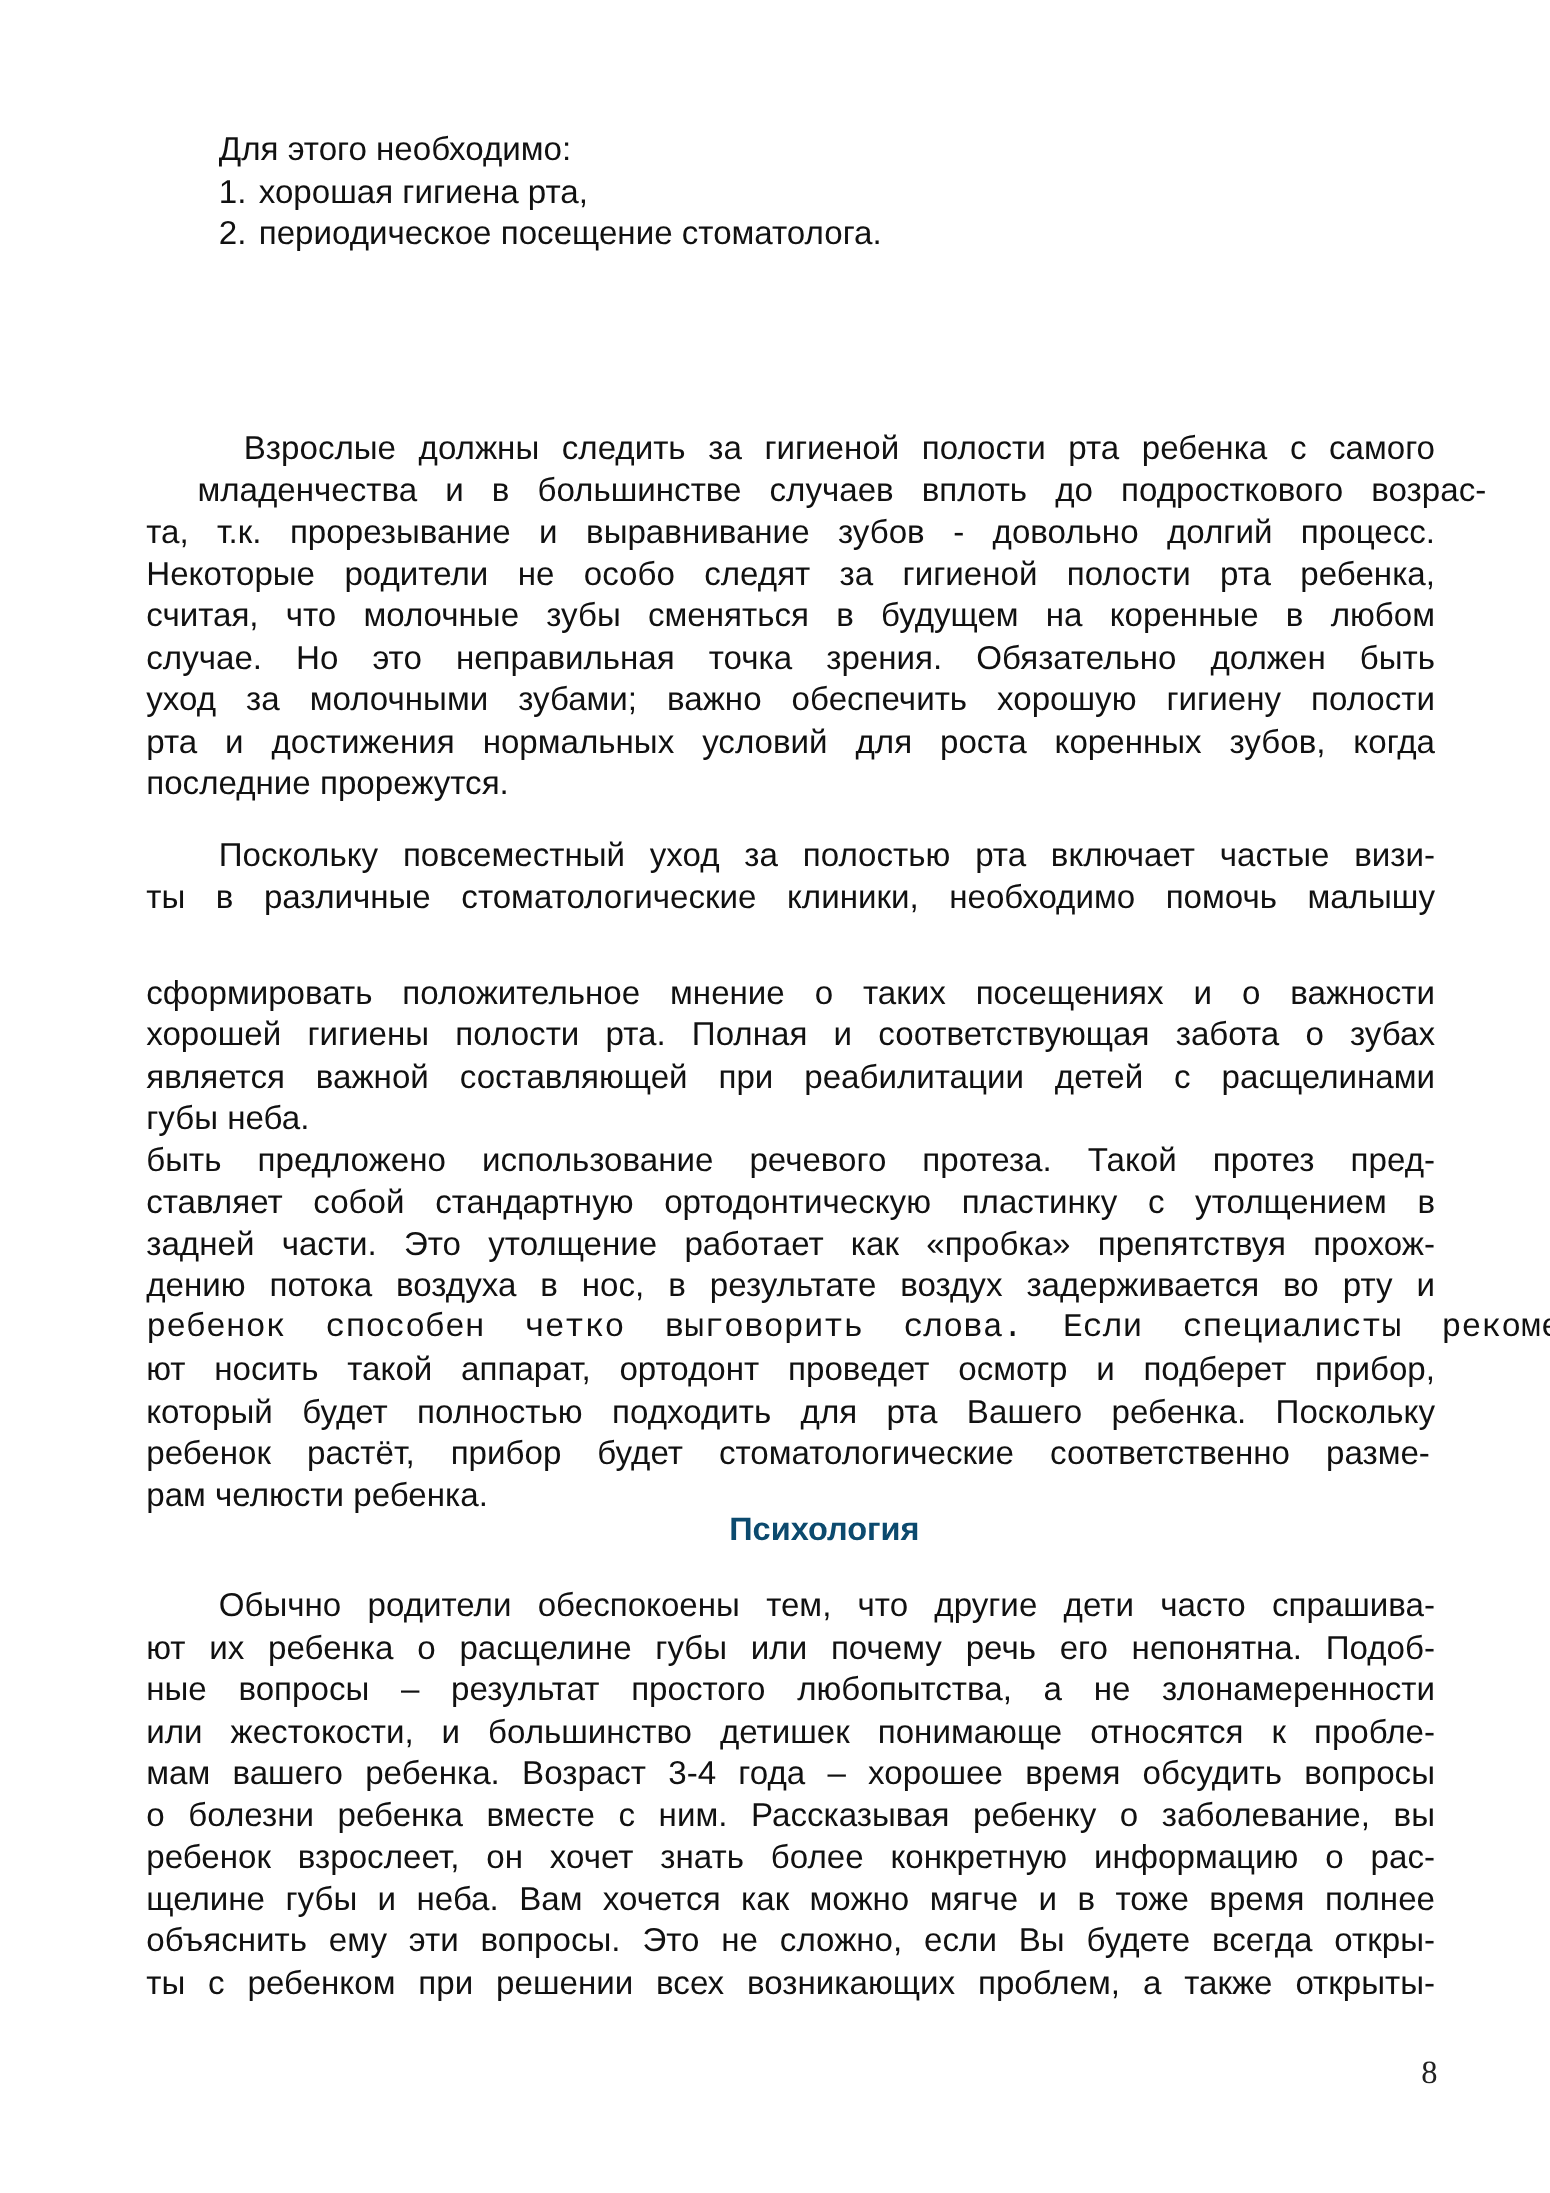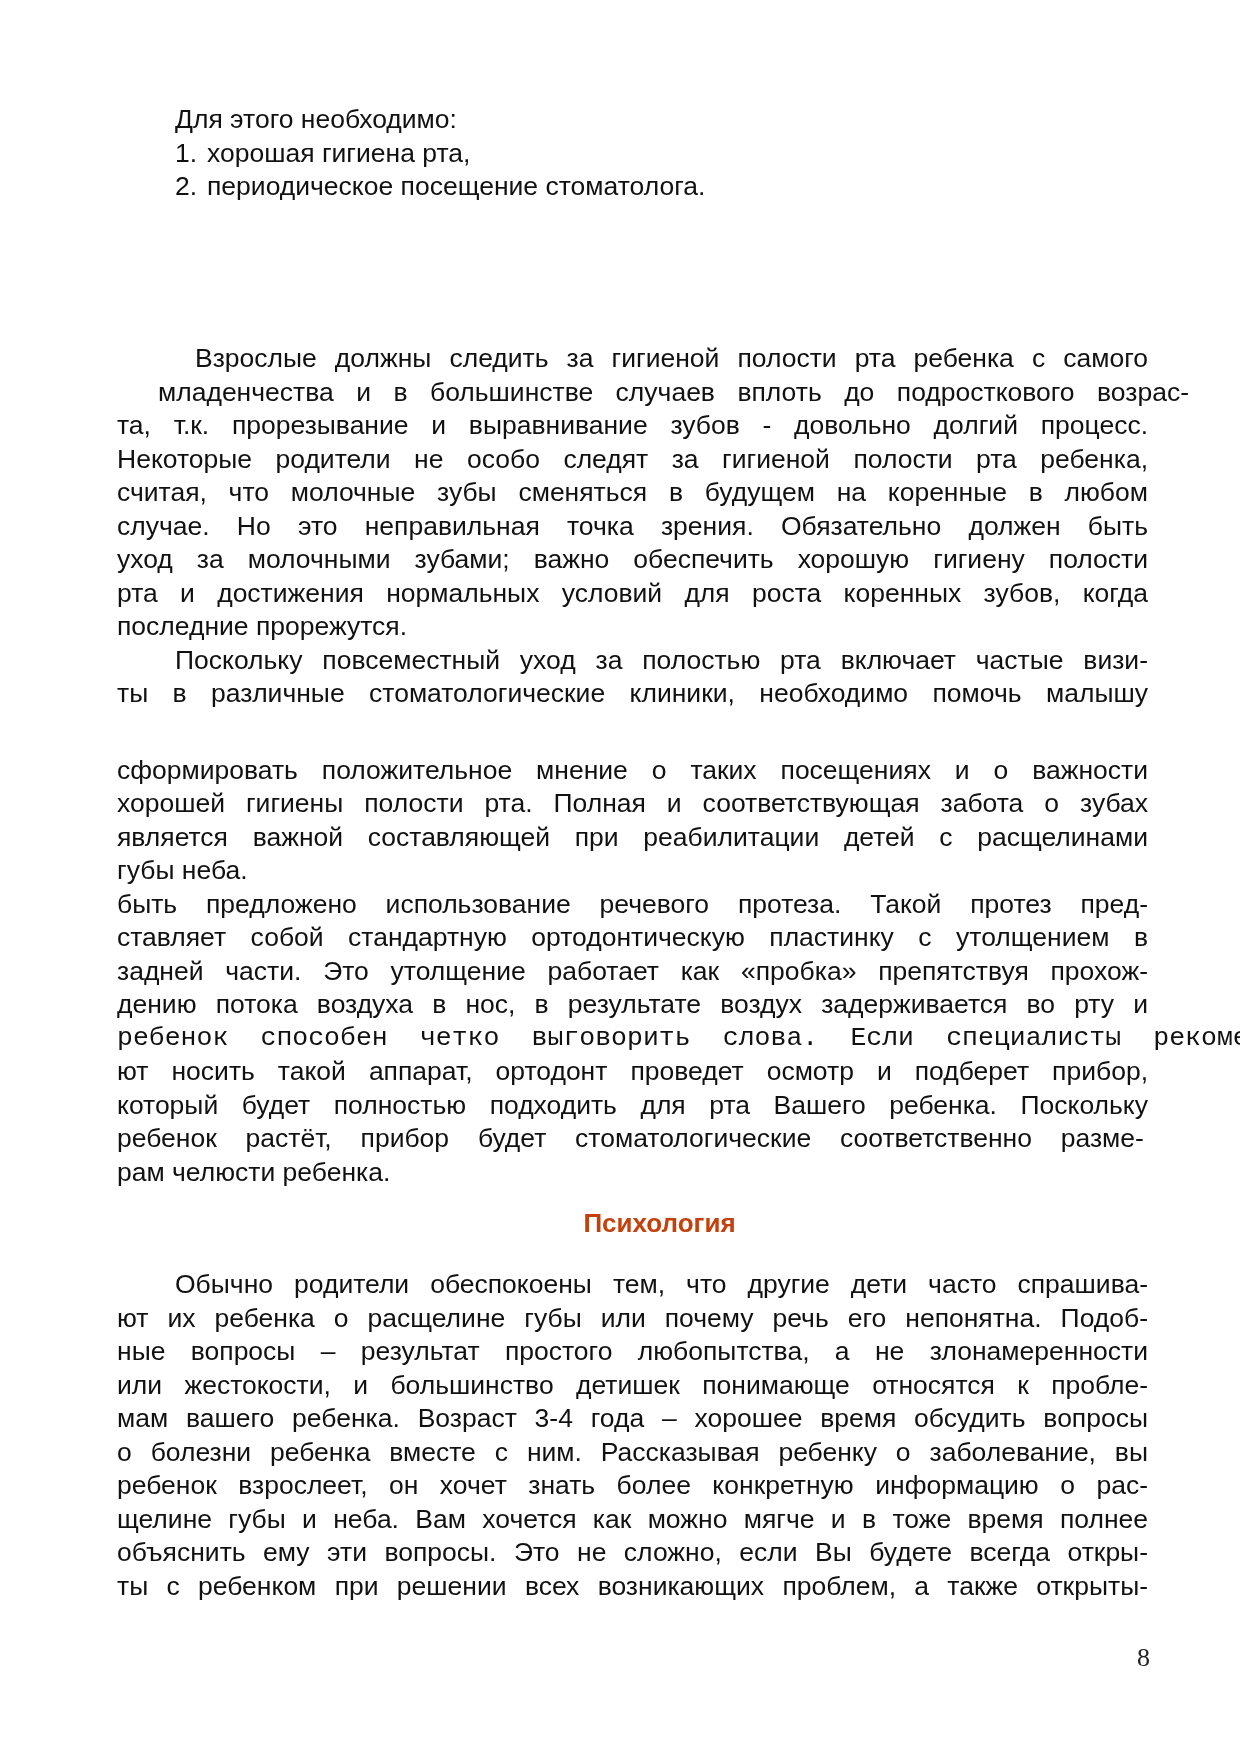--- a/index.html
+++ b/index.html
@@ -60,21 +60,21 @@
     left: 117px;
     width: 1031px;
     top: 1206px;
     height: 34px;
     line-height: 34px;
     text-align: center;
     font-weight: bold;
     font-size: 26px;
     padding-left: 54px;
     box-sizing: border-box;
-    color: #c2410c;
+    color: #0c4a6e;
   }
   .page-number {
     position: absolute;
     top: 1641px;
     left: 1120px;
     width: 30px;
     text-align: right;
     font-family: "Liberation Serif", serif;
     font-size: 26px;
     line-height: 34px;
@@ -106,21 +106,21 @@
       <span class="line" style="word-spacing: 15.0957px; text-align: left; text-align-last: left; margin-left: 41px;">младенчества и в большинстве случаев вплоть до подросткового возрас-</span>
       <span class="line" style="word-spacing: 15.3767px; text-align: left; text-align-last: left;">та, т.к. прорезывание и выравнивание зубов - довольно долгий процесс.</span>
       <span class="line" style="word-spacing: 16.1198px; text-align: left; text-align-last: left;">Некоторые родители не особо следят за гигиеной полости рта ребенка,</span>
       <span class="line" style="word-spacing: 14.3953px; text-align: left; text-align-last: left;">считая, что молочные зубы сменяться в будущем на коренные в любом</span>
       <span class="line" style="word-spacing: 19.873px; text-align: left; text-align-last: left;">случае. Но это неправильная точка зрения. Обязательно должен быть</span>
       <span class="line" style="word-spacing: 16.6504px; text-align: left; text-align-last: left;">уход за молочными зубами; важно обеспечить хорошую гигиену полости</span>
       <span class="line" style="word-spacing: 14.9531px; text-align: left; text-align-last: left;">рта и достижения нормальных условий для роста коренных зубов, когда</span>
       <span class="line last">последние прорежутся.</span>
     </div>
     <div>
-      <span class="line indent" style="word-spacing: 12.4707px; text-align: left; text-align-last: left;">Поскольку повсеместный уход за полостью рта включает частые визи-</span>
+      <span class="line indent" style="word-spacing: 12.4707px; text-align: left; text-align-last: left; margin-top: 24px;">Поскольку повсеместный уход за полостью рта включает частые визи-</span>
       <span class="line" style="word-spacing: 17.0625px; text-align: left; text-align-last: left;">ты в различные стоматологические клиники, необходимо помочь малышу</span>
       <span class="line" style="word-spacing: 16.5547px; text-align: left; text-align-last: left; margin-top: 43px;">сформировать положительное мнение о таких посещениях и о важности</span>
       <span class="line" style="word-spacing: 13.6076px; text-align: left; text-align-last: left;">хорошей гигиены полости рта. Полная и соответствующая забота о зубах</span>
       <span class="line" style="word-spacing: 17.3393px; text-align: left; text-align-last: left;">является важной составляющей при реабилитации детей с расщелинами</span>
       <span class="line last">губы  неба.</span>
     </div>
     <div>
       <span class="line" style="word-spacing: 21.4821px; text-align: left; text-align-last: left;">быть предложено использование речевого протеза. Такой протез пред-</span>
       <span class="line" style="word-spacing: 17.1384px; text-align: left; text-align-last: left;">ставляет собой стандартную ортодонтическую пластинку с утолщением в</span>
       <span class="line" style="word-spacing: 14.4258px; text-align: left; text-align-last: left;">задней части. Это утолщение работает как «пробка» препятствуя прохож-</span>

